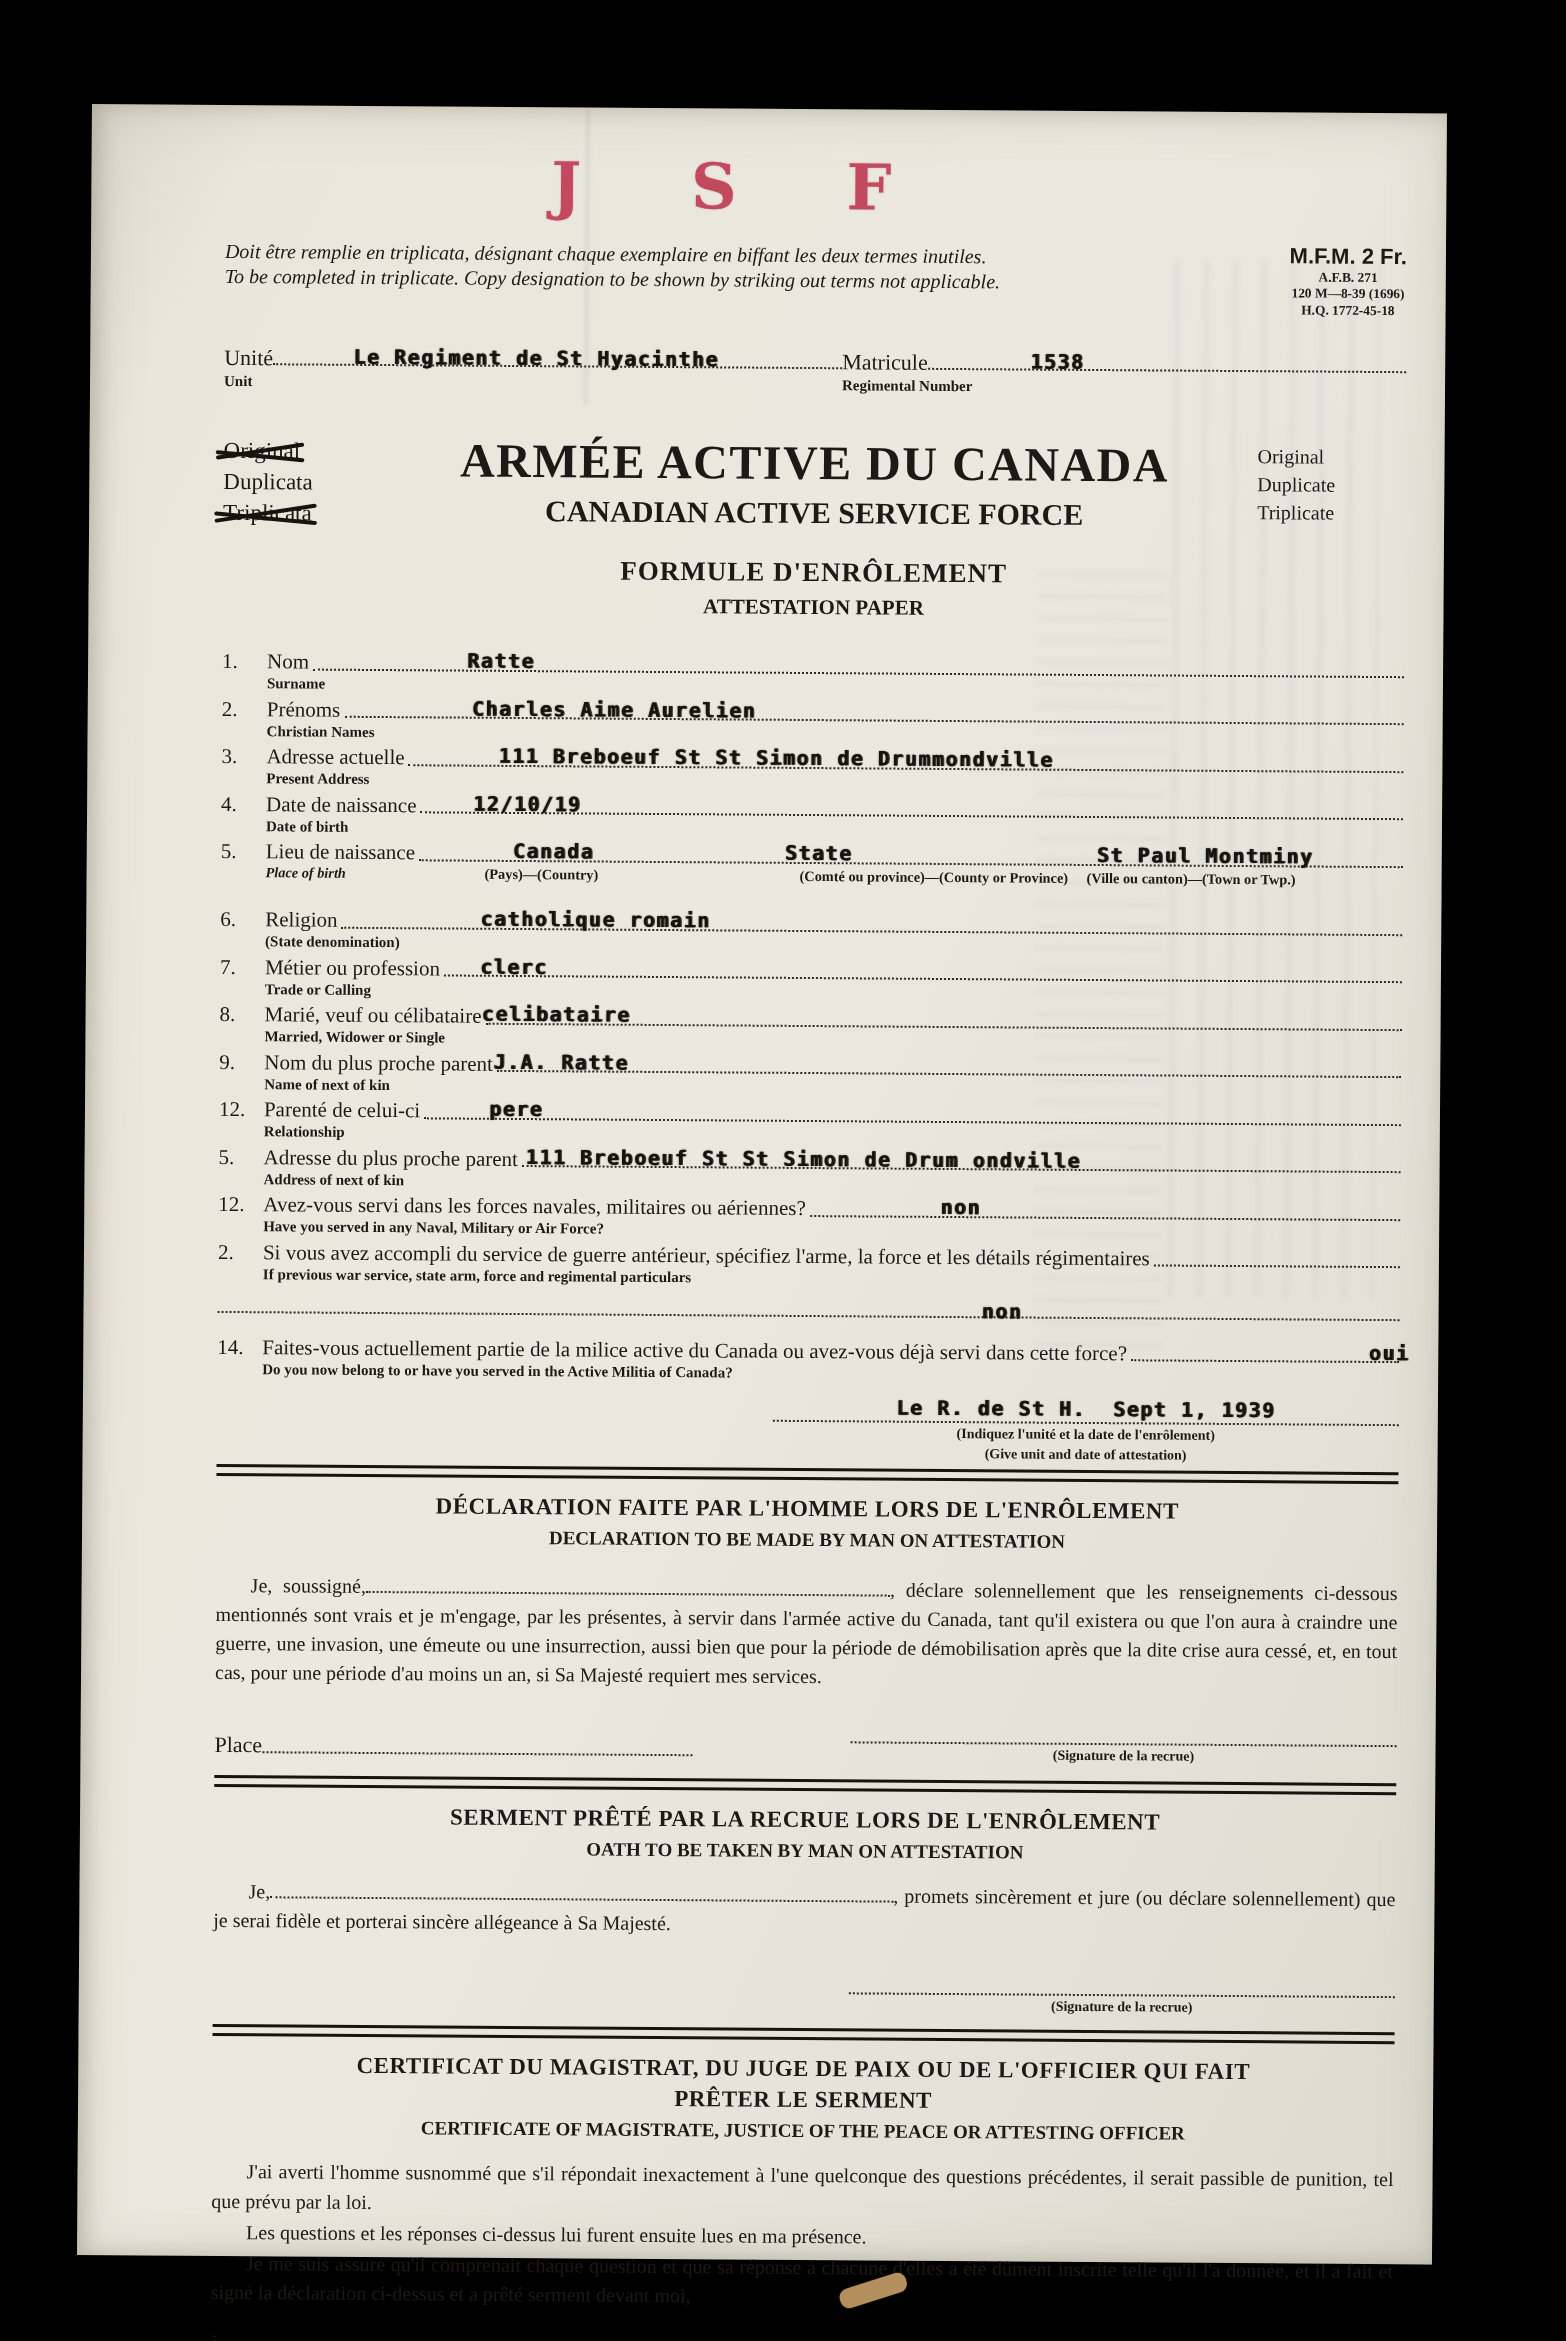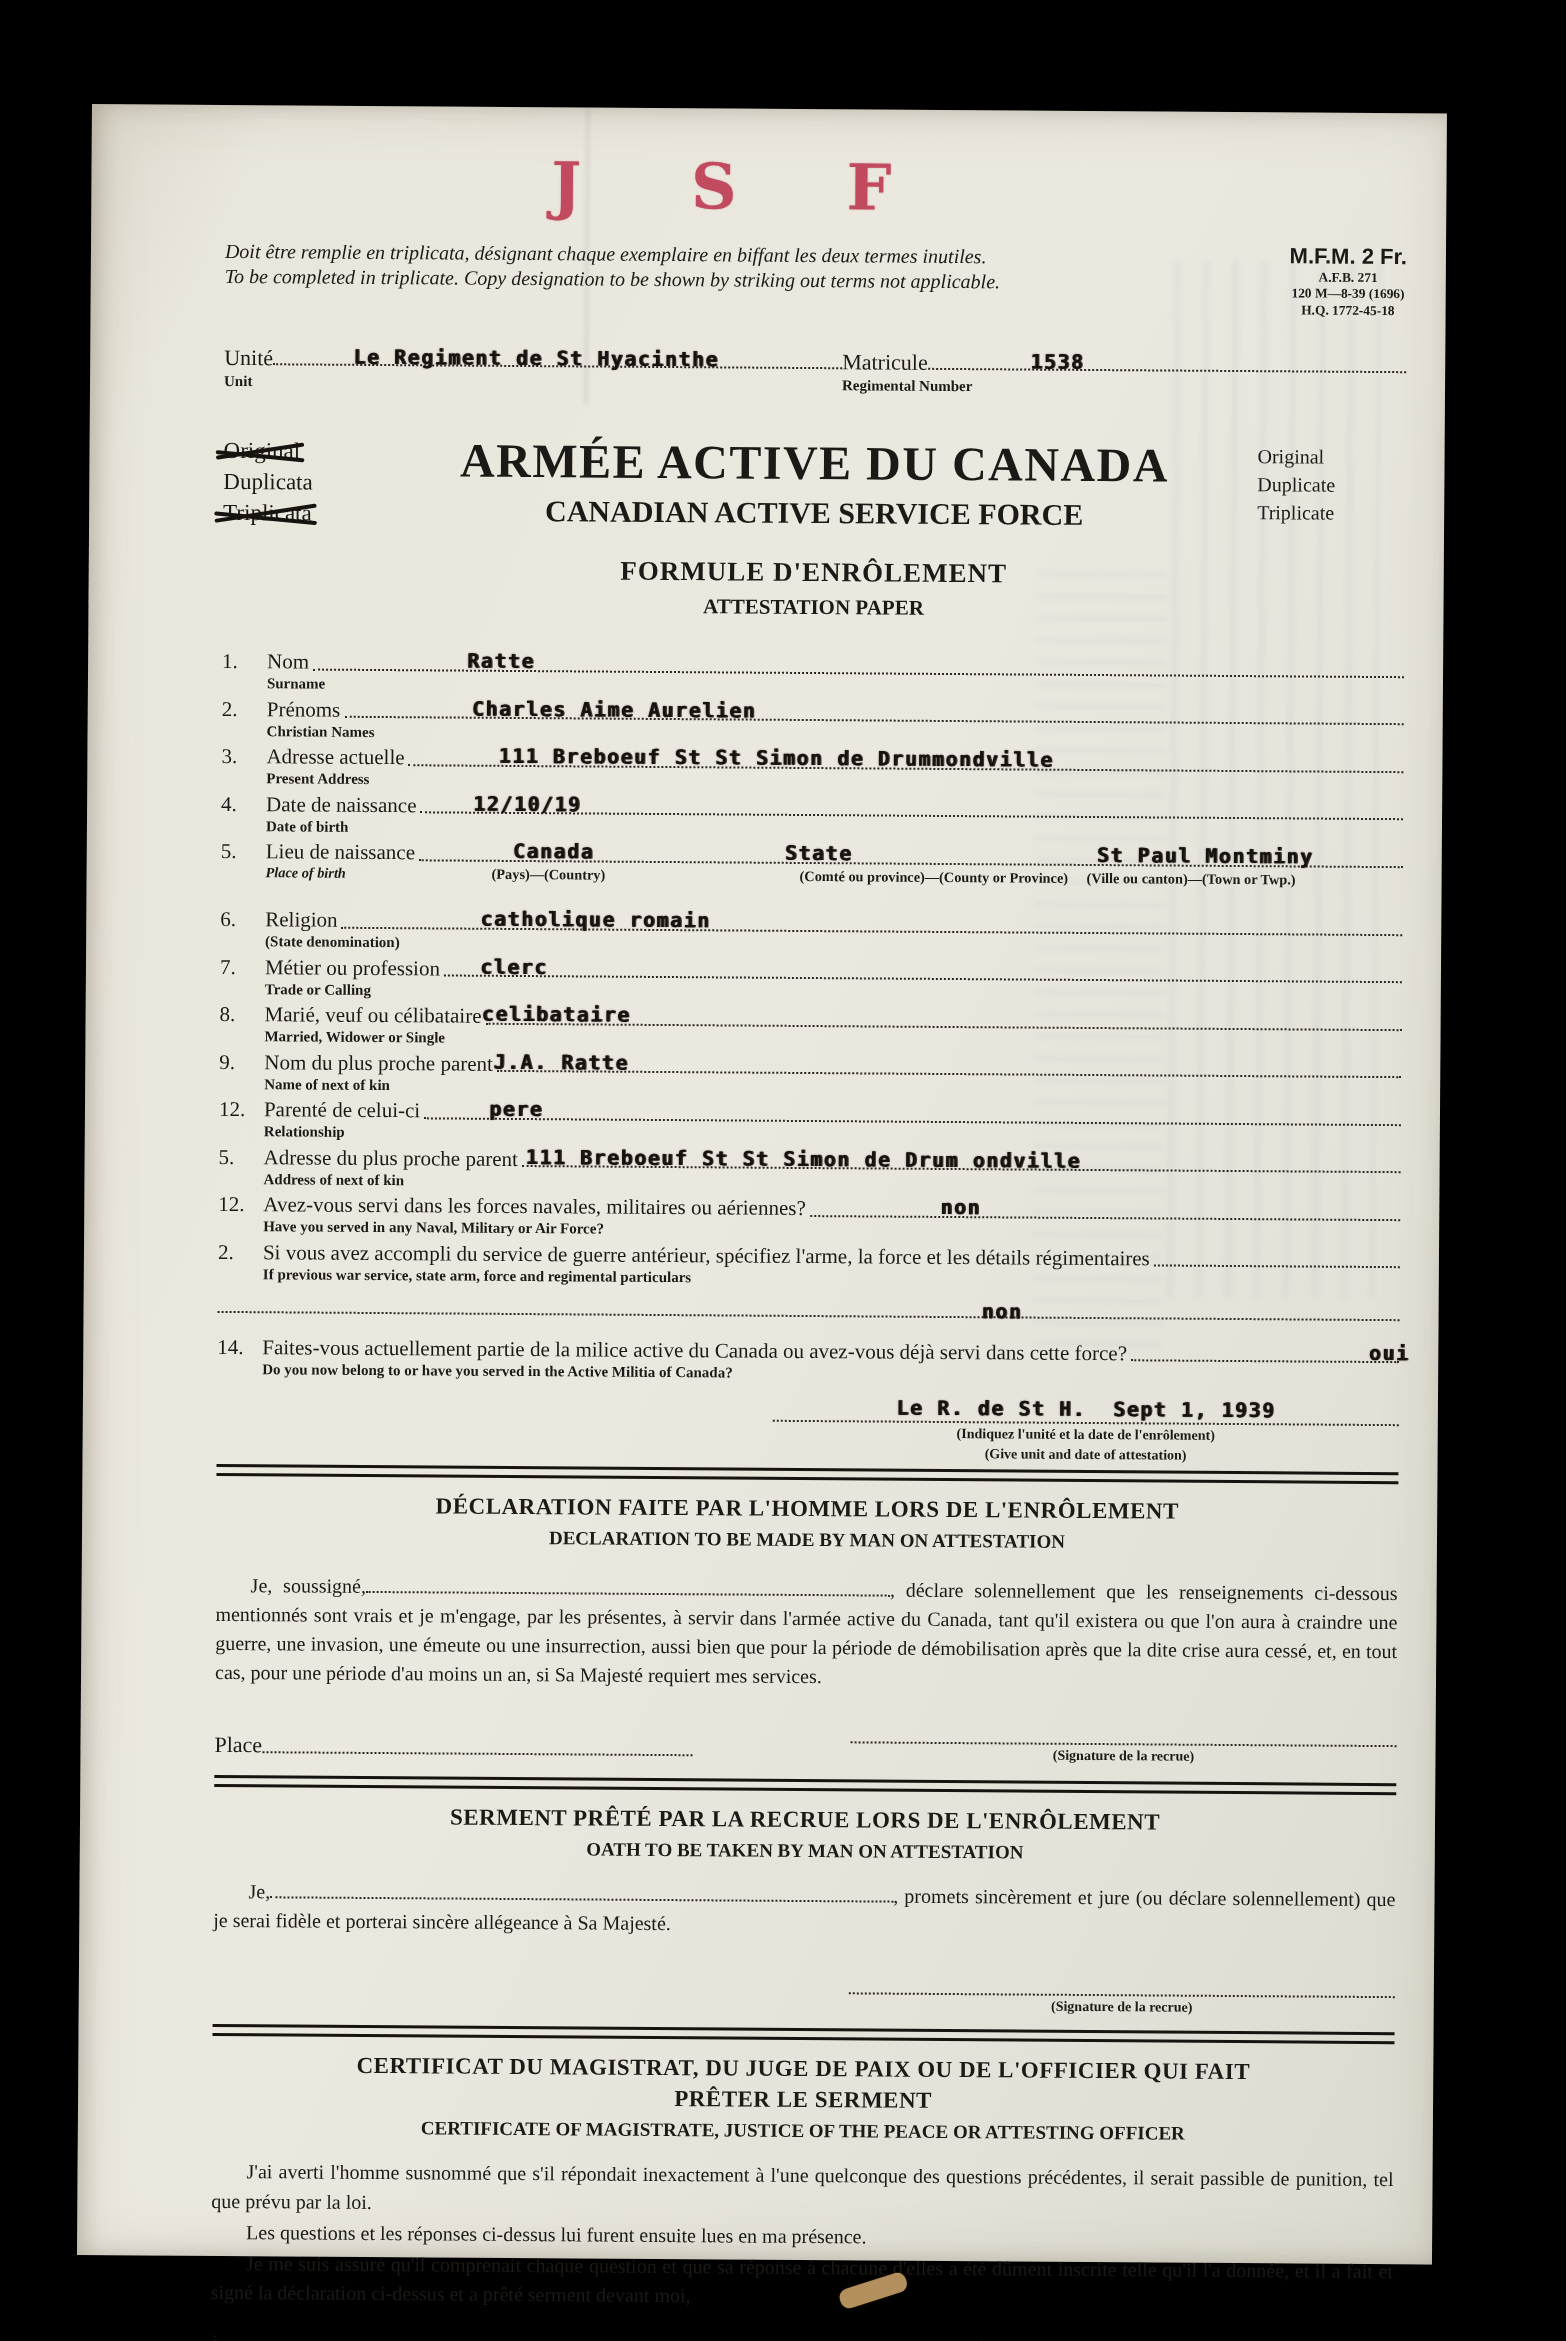--- a/index.html
+++ b/index.html
@@ -209,21 +209,21 @@
       <div class="item-line">
         <span class="item-num">5.</span>
         <span class="item-lbl">Lieu de naissance</span>
         <span class="item-dots"></span>
         <span class="typed abs" style="left:292px;">Canada</span>
         <span class="typed abs" style="left:564px;">State</span>
         <span class="typed abs" style="left:876px;">St Paul Montminy</span>
       </div>
       <div class="caprow">
         <span style="left:0;font-style:italic;">Place of birth</span>
-        <span style="left:226px;">(Pays)—(Country)</span>
+        <span style="left:219px;">(Pays)—(Country)</span>
         <span style="left:534px;">(Comté ou province)—(County or Province)</span>
         <span style="left:821px;">(Ville ou canton)—(Town or Twp.)</span>
       </div>
     </div>
 
     <div class="item">
       <div class="item-line">
         <span class="item-num">6.</span>
         <span class="item-lbl">Religion</span>
         <span class="item-dots"></span>

